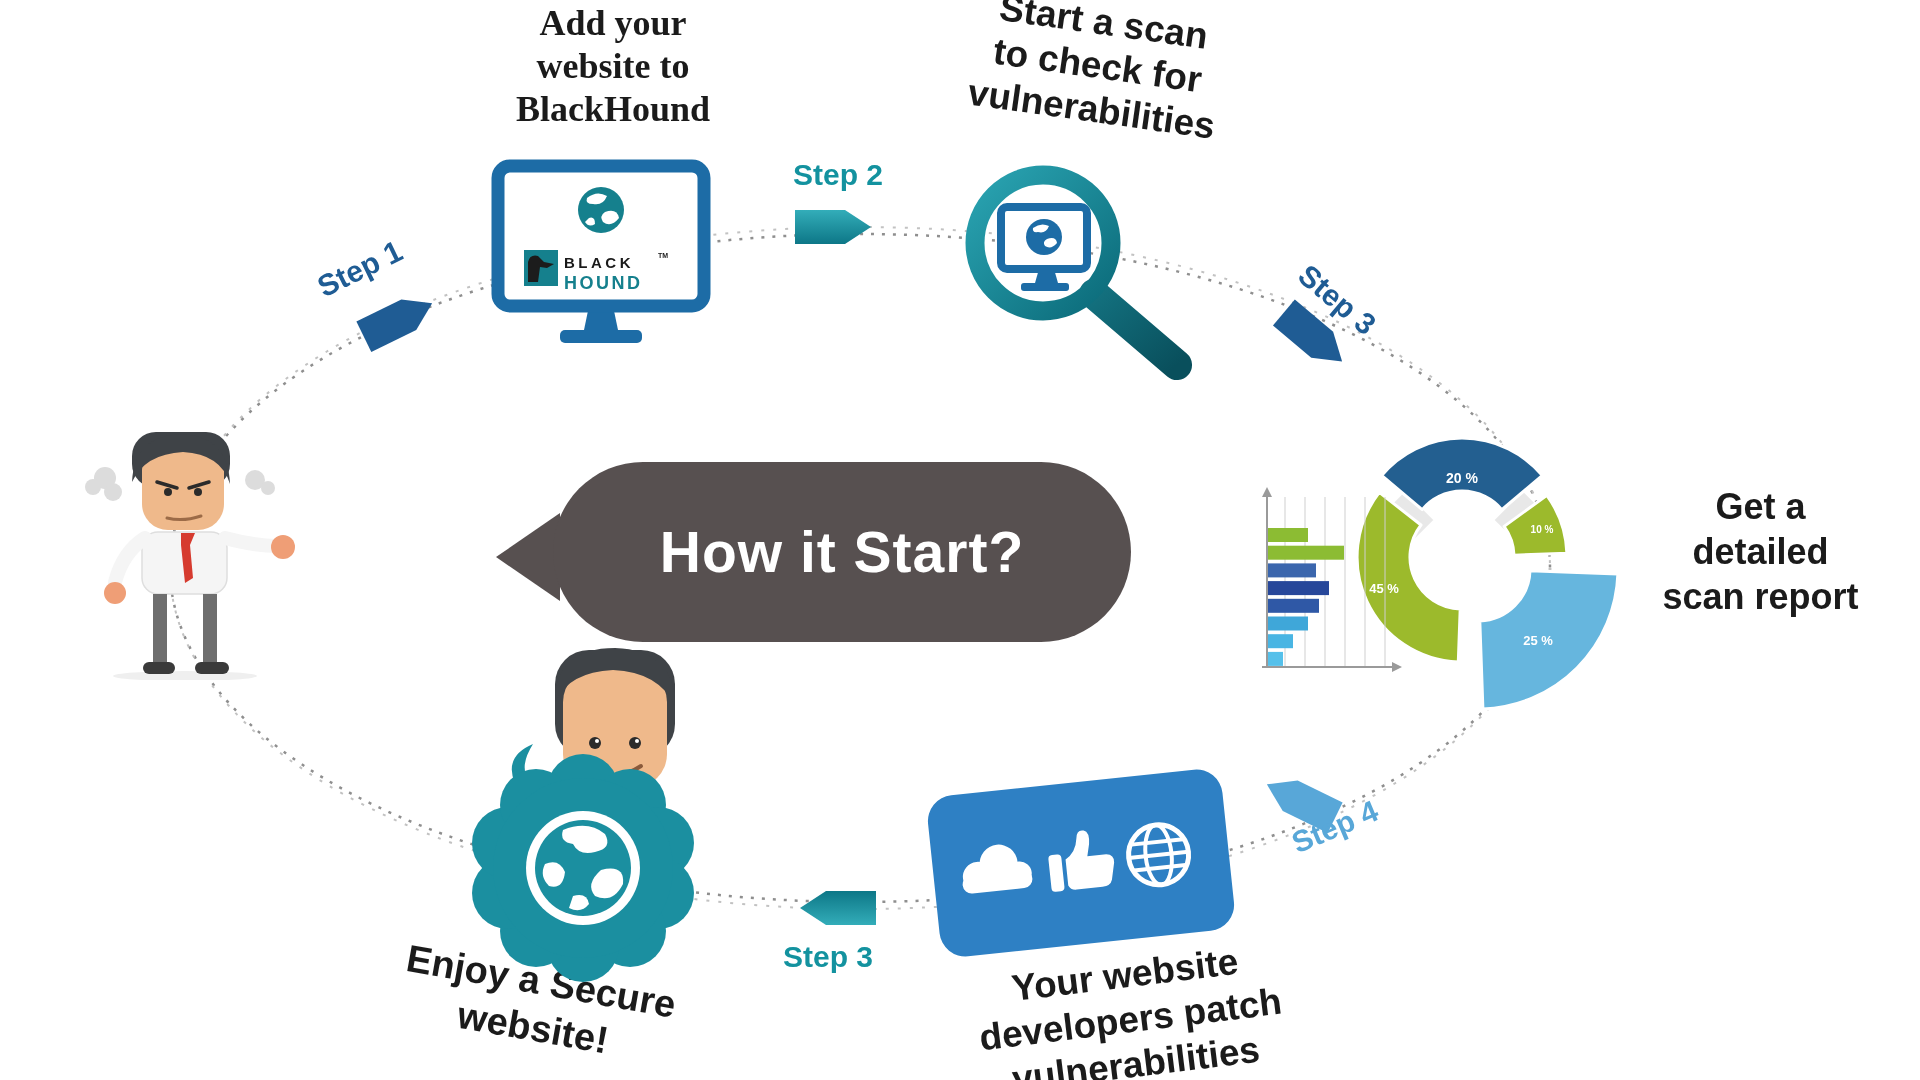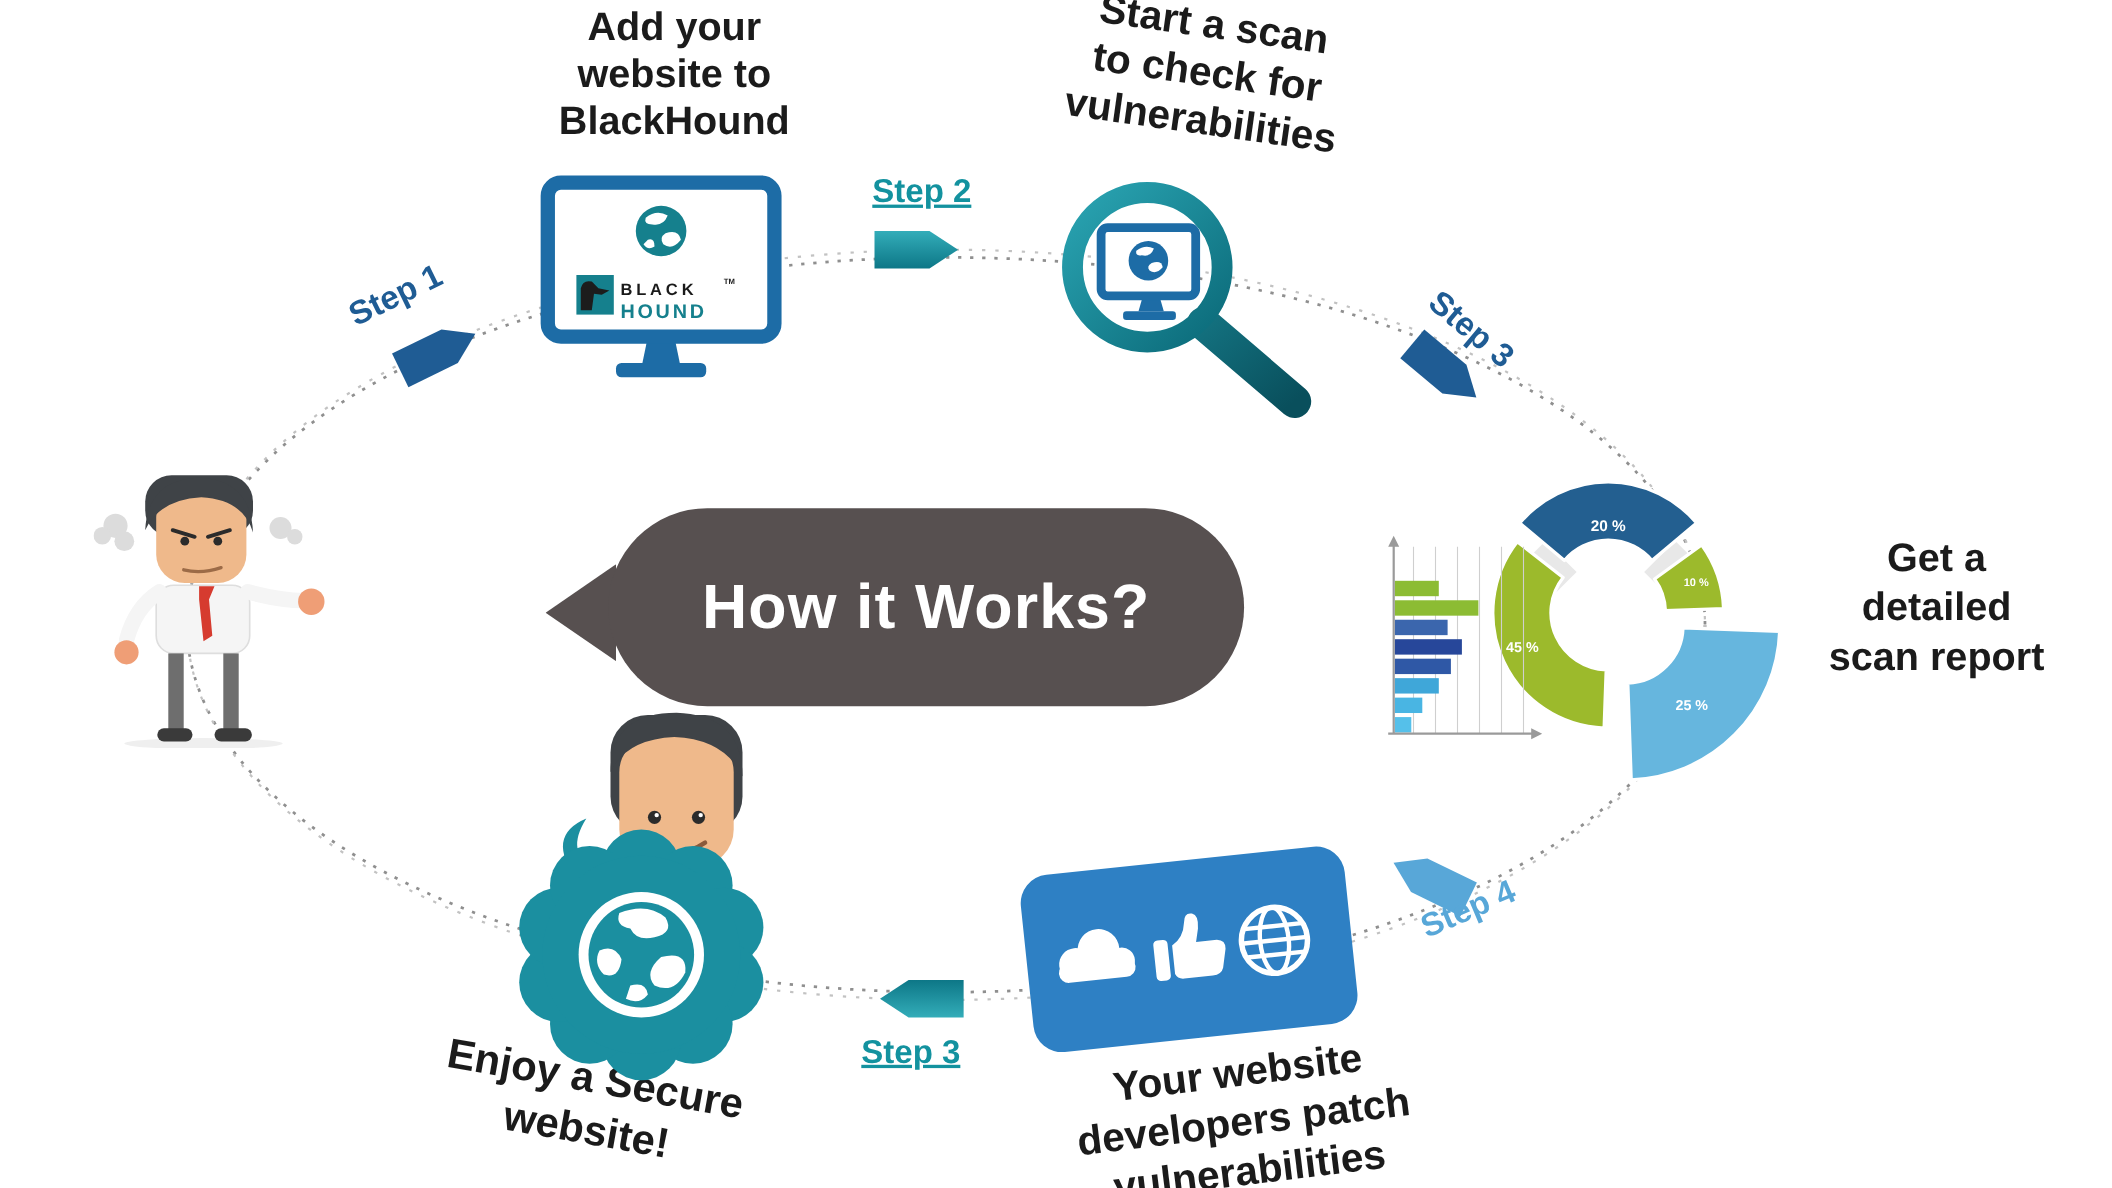--- a/index.html
+++ b/index.html
@@ -3,28 +3,28 @@
 <meta charset="utf-8">
 <style>
   html,body{margin:0;padding:0;background:#fff;}
   .canvas{position:relative;width:1920px;height:1080px;background:#ffffff;overflow:hidden;
           font-family:"Liberation Sans","DejaVu Sans",sans-serif;}
   .abs{position:absolute;}
   svg{display:block;}
   .node-text{position:absolute;font-weight:bold;color:#1b1b1b;text-align:center;white-space:pre-line;line-height:1.2;}
   .step-label{position:absolute;font-weight:bold;font-size:30px;white-space:nowrap;}
   .c-step1,.c-step3{color:#1f5c94;}
-  .c-step2,.c-step5{color:#13929f;text-decoration:underline;}
+  .c-step2,.c-step5{color:#13929f;}
   .c-step4{color:#58a7d8;}
   .bubble{position:absolute;left:553px;top:462px;width:578px;height:180px;background:#575050;
           border-radius:95px;display:flex;align-items:center;justify-content:center;}
   .bubble-text{color:#ffffff;font-weight:bold;font-size:57px;letter-spacing:1px;}
   .patch-card{position:absolute;left:933px;top:782px;width:296px;height:162px;background:#2e80c4;
               border-radius:26px;transform:rotate(-6deg);}
-  .t-addsite{left:483px;top:2px;width:260px;font-size:36px;line-height:43px;}
+  .t-addsite{left:483px;top:2px;width:260px;font-size:36px;line-height:43px;font-family:Liberation Serif, serif;}
   .t-scan{left:940px;top:0px;width:315px;font-size:37px;line-height:44px;transform:rotate(8deg);}
   .t-report{left:1638px;top:484px;width:245px;font-size:36px;line-height:45px;}
   .t-patch{left:918px;top:952px;width:425px;font-size:37px;line-height:45px;transform:rotate(-7deg);}
   .t-secure{left:322px;top:958px;width:430px;font-size:38px;line-height:47px;transform:rotate(10deg);}
 </style>
 </head>
 <body>
 
 <div class="canvas">
 
@@ -199,21 +199,21 @@
     <line x1="17" y1="8" x2="17" y2="182" stroke="#9a9a9a" stroke-width="2"></line>
     <polygon points="17,2 12,12 22,12" fill="#9a9a9a"></polygon>
     <line x1="12" y1="182" x2="146" y2="182" stroke="#9a9a9a" stroke-width="2"></line>
     <polygon points="152,182 142,177 142,187" fill="#9a9a9a"></polygon>
   </svg>
 
   <svg class="abs" style="left:496px;top:513px" width="64" height="88">
     <polygon points="64,0 0,44 64,88" fill="#575050"></polygon>
   </svg>
   <div class="bubble">
-    <span class="bubble-text">How it Works?</span>
+    <span class="bubble-text">How it Start?</span>
   </div>
 
   <div class="patch-card">
     <svg width="296" height="162" viewBox="0 0 296 162">
       <g transform="translate(24,48)" fill="#ffffff">
         <circle cx="20" cy="36" r="15"></circle>
           <circle cx="42" cy="25" r="19"></circle>
           <circle cx="62" cy="37" r="12"></circle>
         <rect x="4" y="34" width="70" height="18" rx="9"></rect>
       </g>

